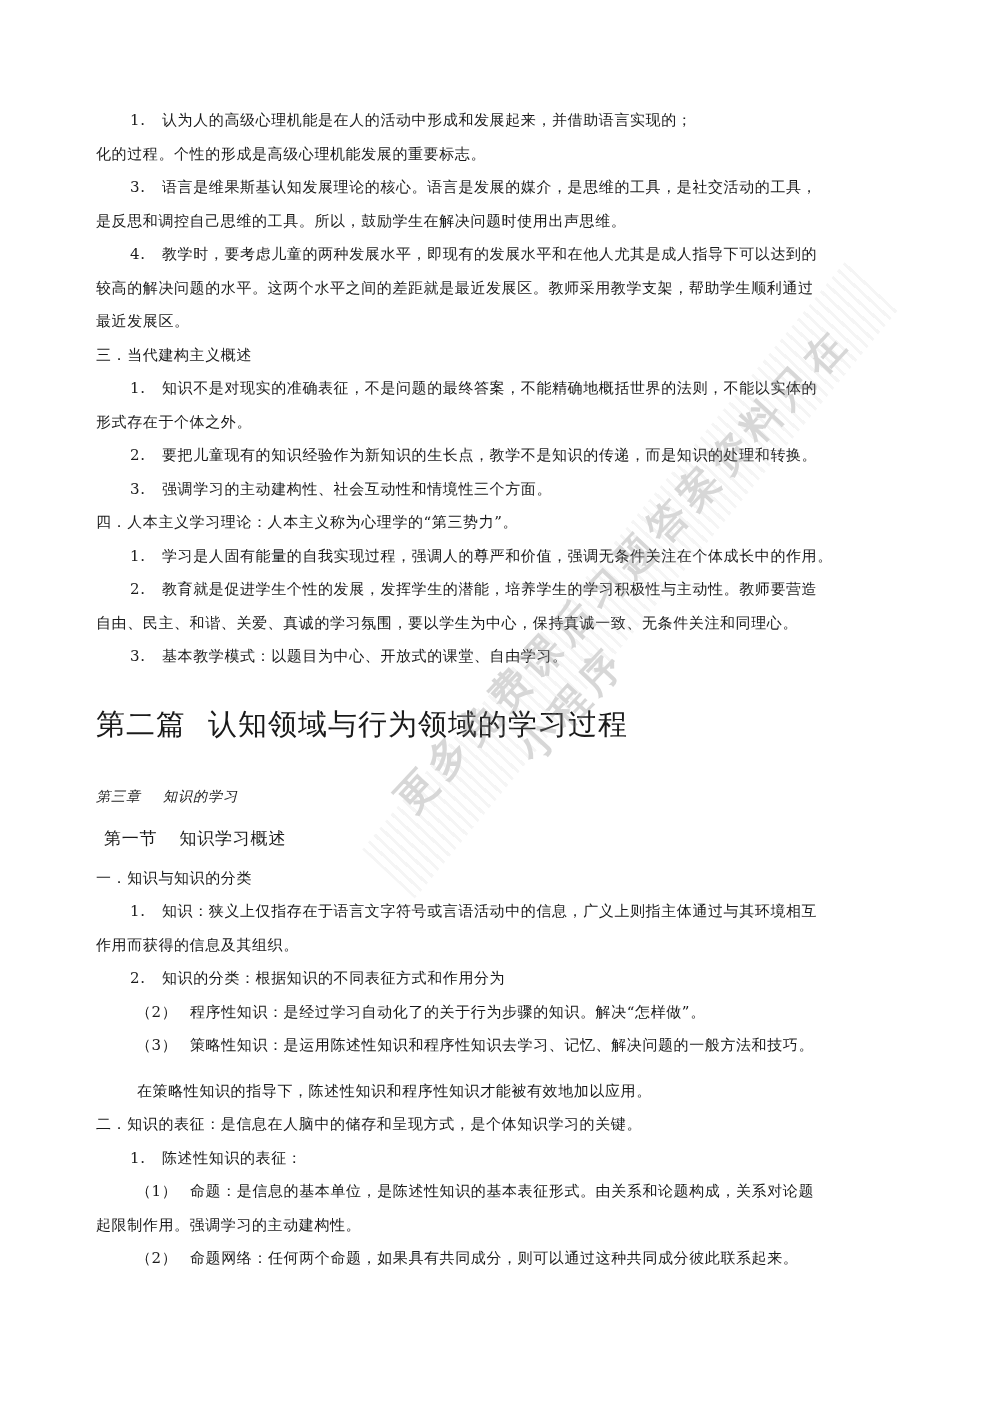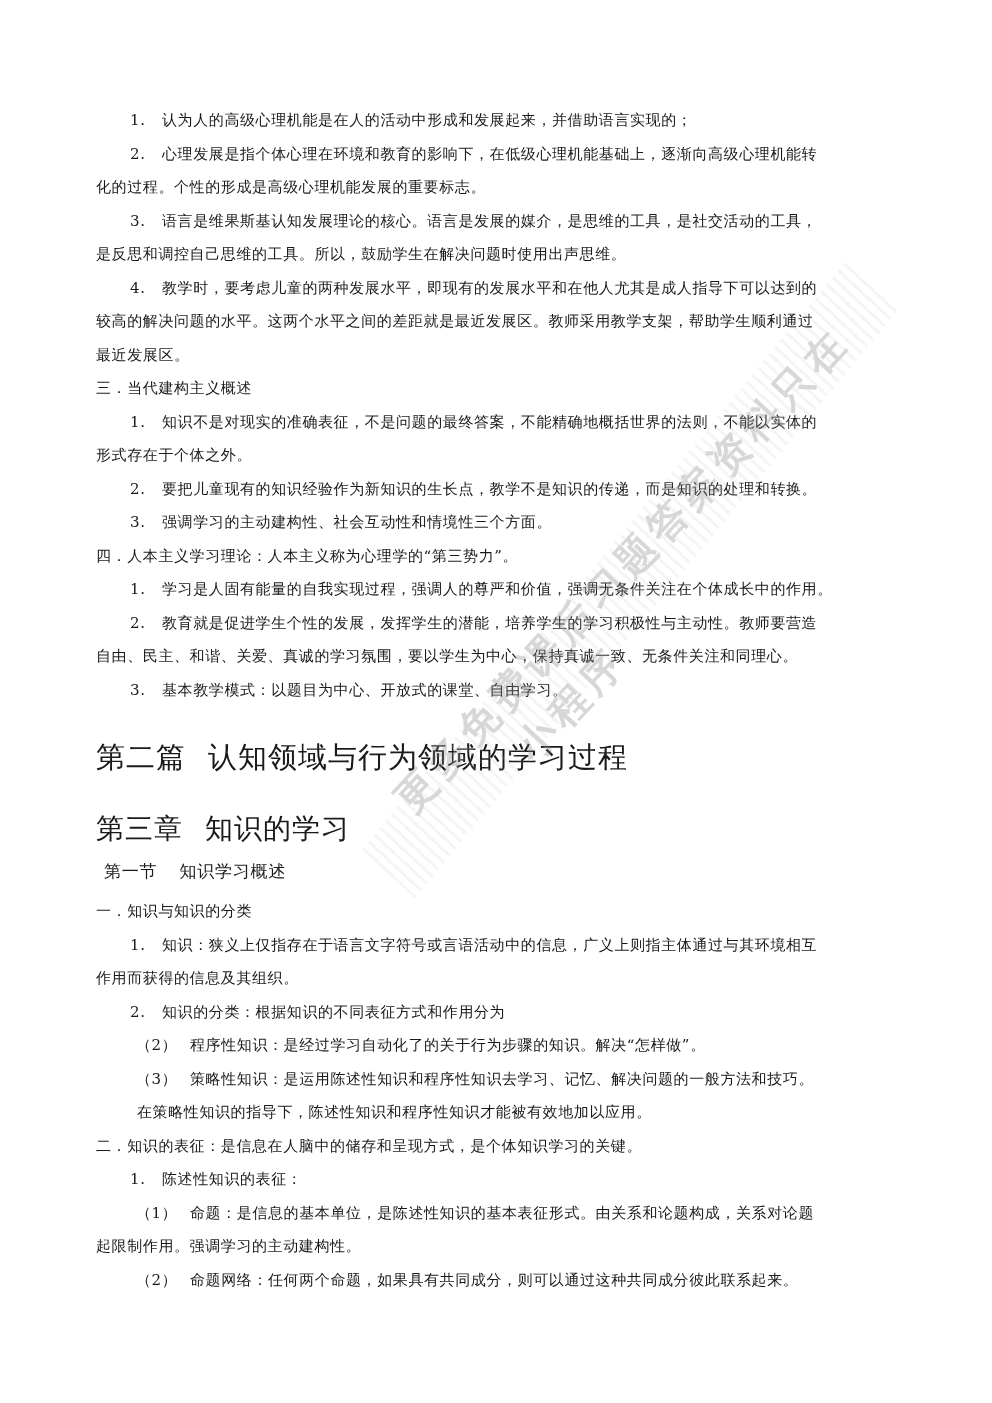--- a/index.html
+++ b/index.html
@@ -20,28 +20,28 @@
     font-size: 15px;
     line-height: 33.5px;
     margin: 0;
     letter-spacing: 0.6px;
     white-space: nowrap;
   }
   .indent { padding-left: 34px; }
   .num { display: inline-block; width: 32px; }
   .sub { padding-left: 40px; }
   .subnum { display: inline-block; width: 54px; }
-  .cont { padding-left: 41px; }
+  .cont { padding-left: 41px; margin-top: 12px; }
   .h-part {
     font-size: 29px; margin: 30px 0 0 0; line-height: 40px;
     letter-spacing: 1px; font-weight: normal;
   }
   .h-chapter {
-    font-size: 28px; margin: 34px 0 0 0; line-height: 36px;
-    letter-spacing: 1px; font-weight: normal;
+    font-size: 14px; margin: 34px 0 0 0; line-height: 36px;
+    letter-spacing: 1px; font-weight: normal; font-style: italic;
   }
   .h-section {
     font-size: 17px; margin: 8px; line-height: 32px;
     letter-spacing: 0.8px; font-weight: normal;
   }
   .gap { display: inline-block; width: 22px; }
   .watermark {
     position: absolute;
     left: 250px; top: 520px;
     width: 760px; height: 120px;
@@ -68,21 +68,20 @@
     letter-spacing: 6px; white-space: nowrap;
     font-family: "DejaVu Sans", sans-serif;
   }
 </style>
 </head>
 <body>
 
 <div class="page">
 
   <p class="p indent"><span class="num">1.</span><span>认为人的高级心理机能是在人的活动中形成和发展起来，并借助语言实现的；</span></p>
-  <p class="p indent"><span class="num">2.</span><span>心理发展是指个体心理在环境和教育的影响下，在低级心理机能基础上，逐渐向高级心理机能转</span></p>
   <p class="p">化的过程。个性的形成是高级心理机能发展的重要标志。</p>
   <p class="p indent"><span class="num">3.</span><span>语言是维果斯基认知发展理论的核心。语言是发展的媒介，是思维的工具，是社交活动的工具，</span></p>
   <p class="p">是反思和调控自己思维的工具。所以，鼓励学生在解决问题时使用出声思维。</p>
   <p class="p indent"><span class="num">4.</span><span>教学时，要考虑儿童的两种发展水平，即现有的发展水平和在他人尤其是成人指导下可以达到的</span></p>
   <p class="p">较高的解决问题的水平。这两个水平之间的差距就是最近发展区。教师采用教学支架，帮助学生顺利通过</p>
   <p class="p">最近发展区。</p>
 
   <p class="p">三．当代建构主义概述</p>
   <p class="p indent"><span class="num">1.</span><span>知识不是对现实的准确表征，不是问题的最终答案，不能精确地概括世界的法则，不能以实体的</span></p>
   <p class="p">形式存在于个体之外。</p>

